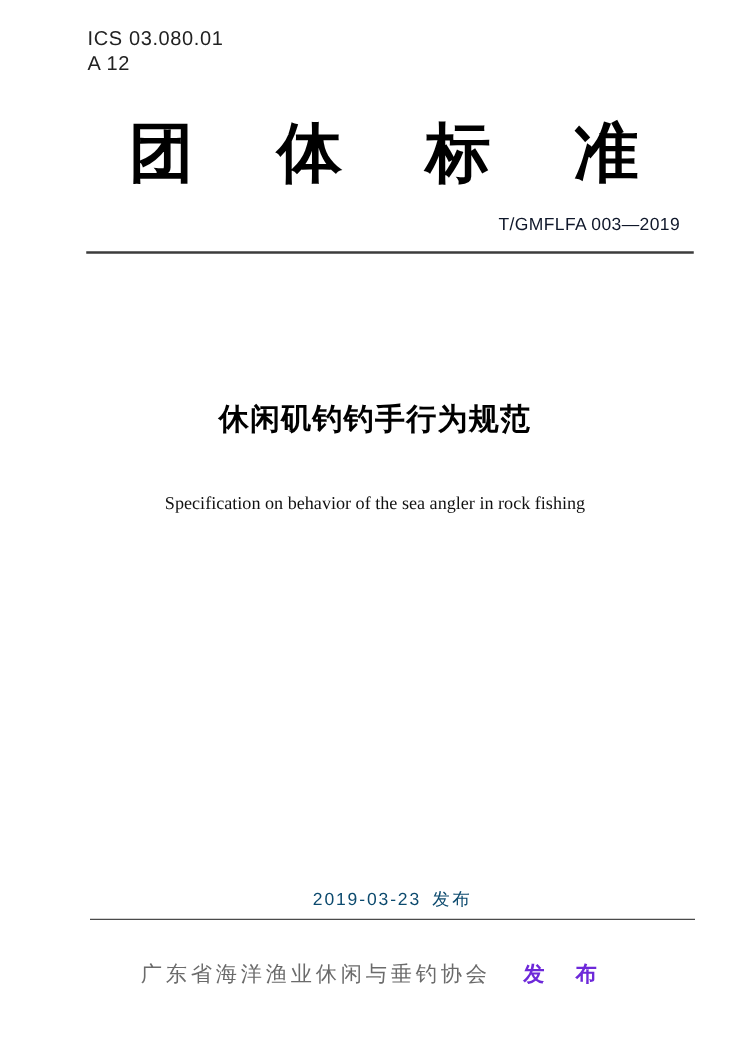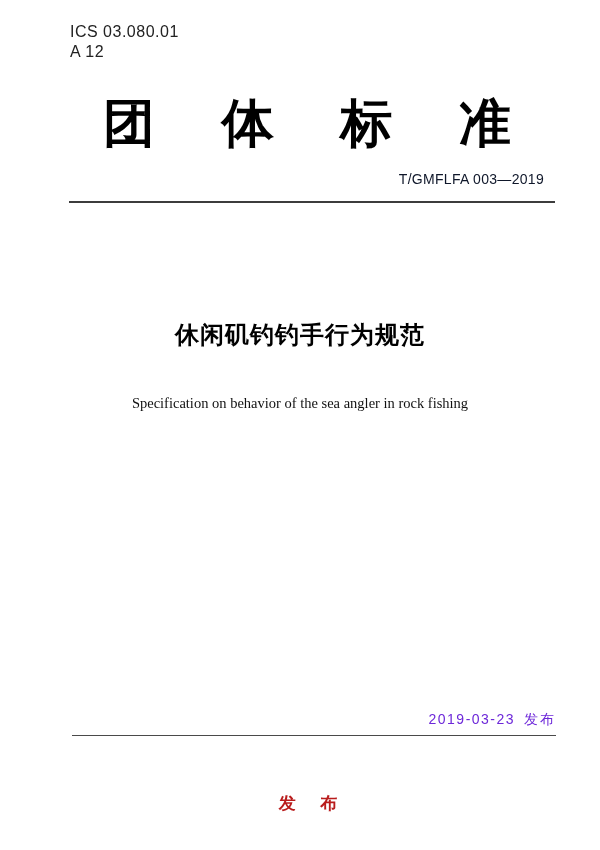--- a/index.html
+++ b/index.html
@@ -88,23 +88,23 @@
     margin-top: 39px;
   }
 
   
   .date-row {
     position: absolute;
     left: 72px;
     top: 711px;
     width: 484px;
     display: flex;
-    justify-content: flex-end;
+    justify-content: center;
     font-size: 14px;
-    color: #6d28d9;
+    color: #0c4a6e;
     letter-spacing: 1px;
   }
   .date-item .date-num {
     letter-spacing: 1.5px;
   }
   .date-item .date-label {
     margin-left: 4px;
     letter-spacing: 2px;
   }
 
@@ -128,24 +128,23 @@
     justify-content: center;
     align-items: baseline;
     font-size: 17px;
   }
   .publisher-name {
     color: #6b6b6b;          
     letter-spacing: 3px;
   }
   .publish-label {
     margin-left: 26px;
-    color: #b91c1c;
+    color: #6d28d9;
     font-weight: bold;
     letter-spacing: 10px;
-    margin-top: 24px;
   }
 </style>
 </head>
 <body>
 
 <div class="page">
 
   <div class="ics-block">
     <div>ICS 03.080.01</div>
     <div>A 12</div>
@@ -169,16 +168,17 @@
   <div class="date-row">
     <div class="date-item">
       <span class="date-num">2019-03-23</span>
       <span class="date-label">发布</span>
     </div>
   </div>
 
   <div class="footer-rule"></div>
 
   <div class="publisher-row">
+    <span class="publisher-name">广东省海洋渔业休闲与垂钓协会</span>
     <span class="publish-label">发 布</span>
   </div>
 
 </div>
 
 </body></html>

